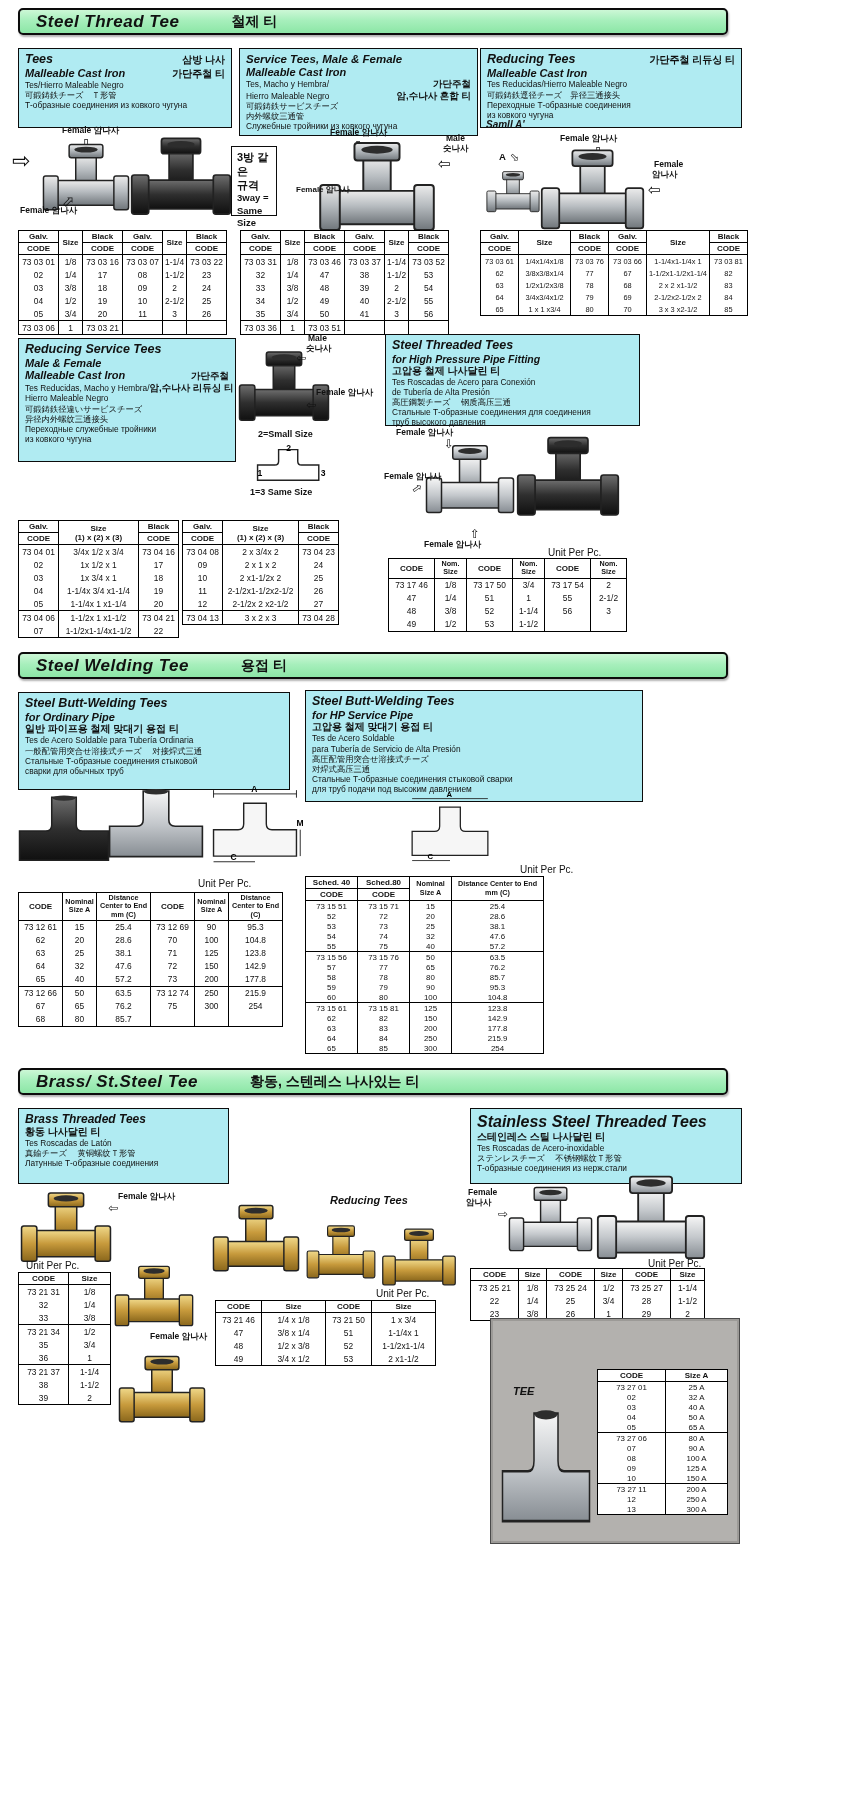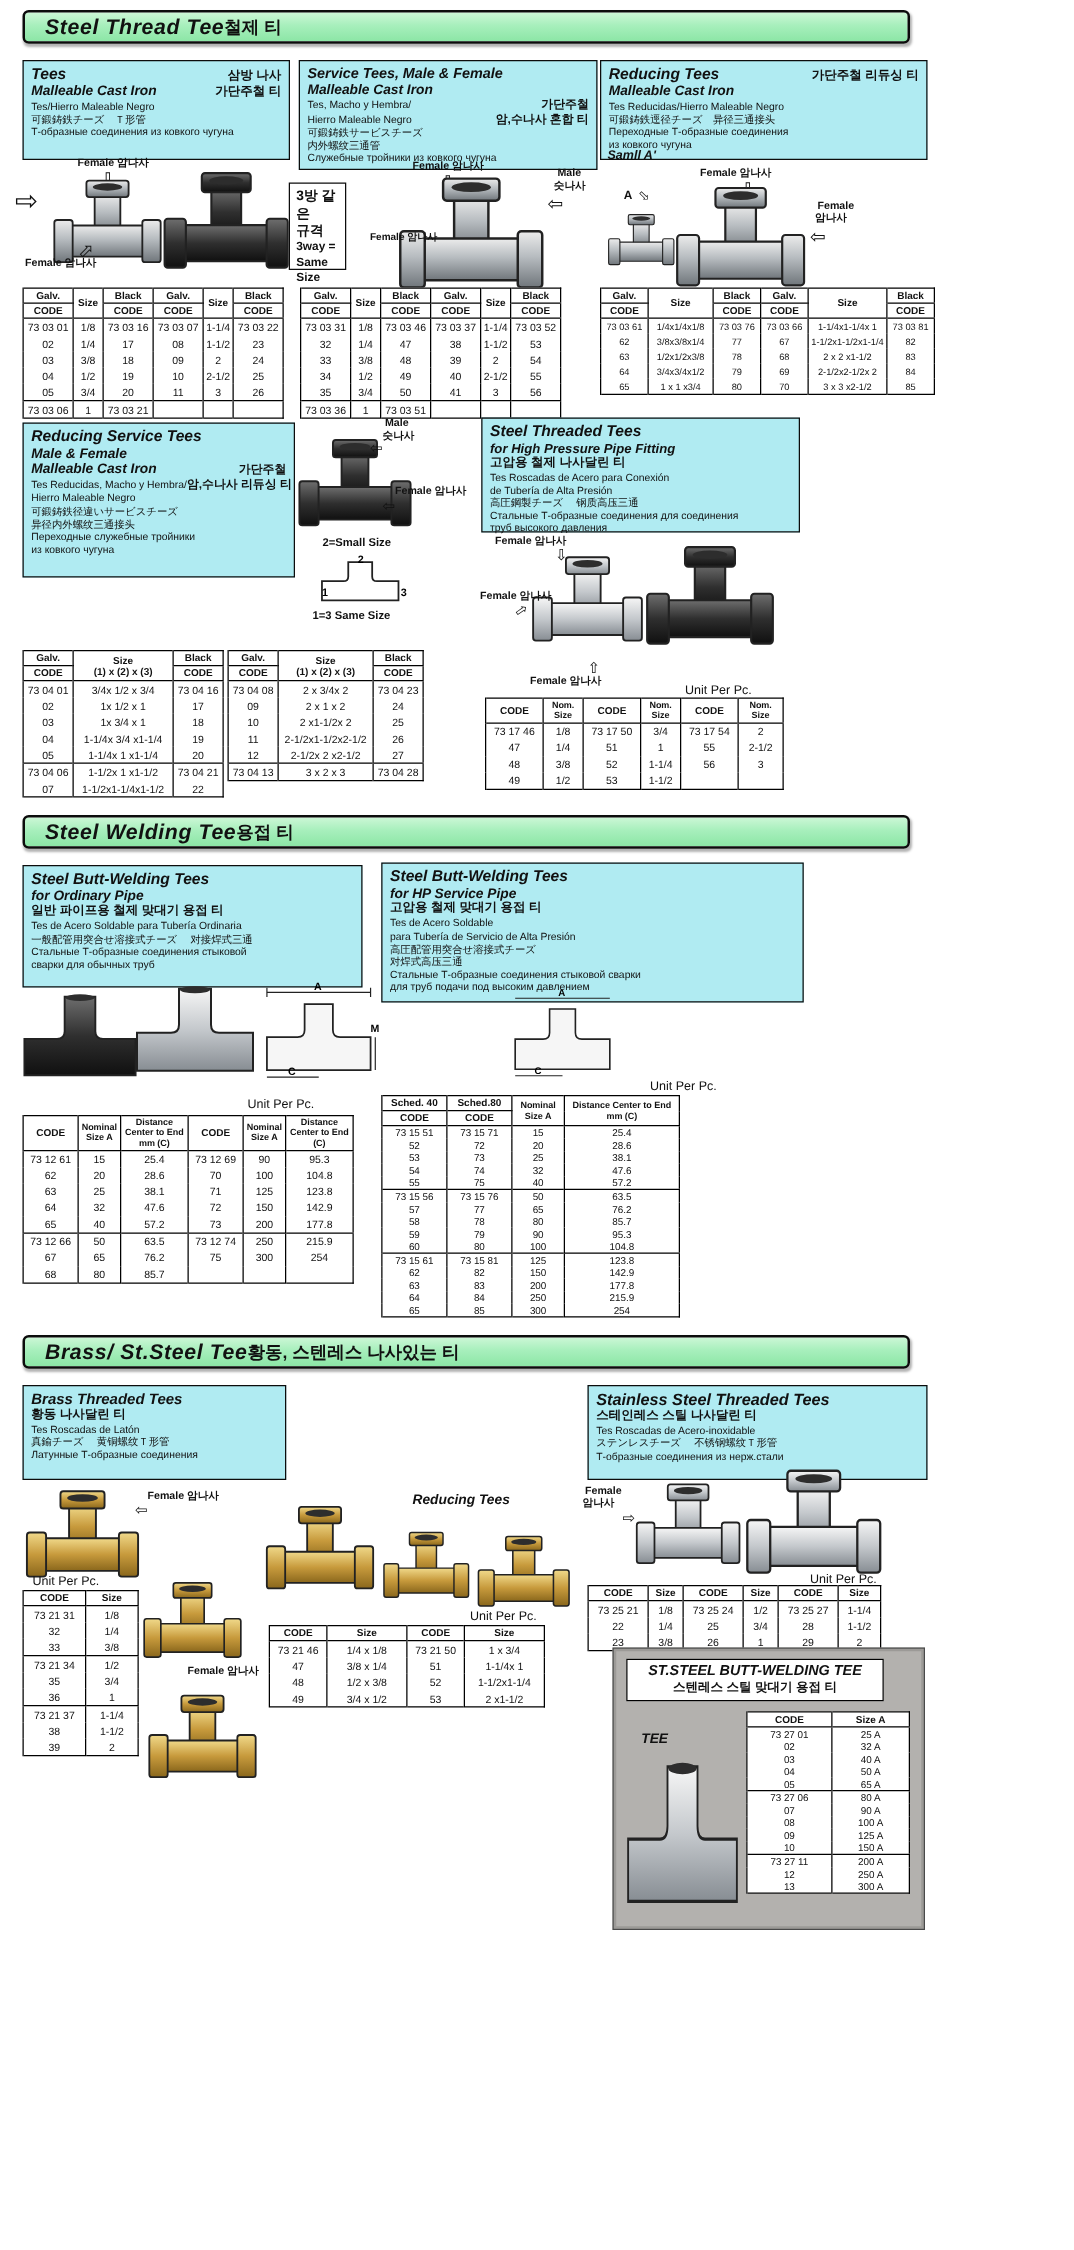--- a/index.html
+++ b/index.html
@@ -2,21 +2,21 @@
 <html><head>
 <meta charset="utf-8">
 <style>
   *{margin:0;padding:0;box-sizing:border-box}
   body{font-family:"Liberation Sans","DejaVu Sans",sans-serif;background:#fff;color:#111}
   .page{position:relative;width:859px;height:1800px;background:#fff;overflow:hidden}
   .banner{position:absolute;left:18px;width:710px;height:27px;border:2px solid #0c0c0c;border-radius:5px;
           background:linear-gradient(180deg,#ccf7d6 0%,#a7efbc 45%,#8ce6a6 100%);
           display:flex;align-items:center;padding:0 16px;box-shadow:1px 2px 2px rgba(0,0,0,.3)}
   .banner .en{font-weight:700;font-style:italic;font-size:17px;letter-spacing:.5px;white-space:nowrap}
-  .banner .ko{font-weight:700;font-size:14px;white-space:nowrap}
+  .banner .ko{font-weight:700;font-size:14px;margin-left:52px;white-space:nowrap}
   .infobox{position:absolute;background:#b0ebf2;border:1px solid #0c0c0c;padding:4px 6px;line-height:1.2}
   .infobox .t1{font-weight:700;font-style:italic;font-size:12.5px;line-height:1.1;white-space:nowrap}
   .infobox .t2{font-weight:700;font-style:italic;font-size:11px;line-height:1.15;white-space:nowrap}
   .infobox .ko{font-weight:700;font-size:10px;white-space:nowrap}
   .infobox .sm{font-size:8.3px;line-height:1.22;white-space:nowrap}
   .ib-row{display:flex;justify-content:space-between;align-items:baseline}
   table.cat{position:absolute;border-collapse:collapse;border:1.5px solid #000;background:#fff;table-layout:fixed}
   .cat th{font-size:8px;font-weight:700;padding:1px 2px;text-align:center;vertical-align:middle;border-left:1px solid #000;white-space:nowrap}
   .cat td{font-size:8.4px;padding:1.5px 2px;text-align:center;border-left:1px solid #000;white-space:nowrap;overflow:hidden}
   .cat thead{border-bottom:1px solid #000}
@@ -841,21 +841,21 @@
   <div class="infobox" style="left:18px;top:1108px;width:211px;height:76px">
     <div class="t1" style="font-size:12px">Brass Threaded Tees</div>
     <div class="ko">황동 나사달린 티</div>
     <div class="sm">Tes Roscadas de Latón</div>
     <div class="sm">真鍮チーズ　 黄铜螺纹Ｔ形管</div>
     <div class="sm">Латунные Т-образные соединения</div>
   </div>
 
 
   <div class="infobox" style="left:470px;top:1108px;width:272px;height:76px">
-    <div class="t1" style="font-size:13px">Stainless Steel Threaded  Tees</div>
+    <div class="t1" style="font-size:16px">Stainless Steel Threaded  Tees</div>
     <div class="ko">스테인레스 스틸 나사달린 티</div>
     <div class="sm">Tes Roscadas de Acero-inoxidable</div>
     <div class="sm">ステンレスチーズ　 不锈钢螺纹Ｔ形管</div>
     <div class="sm">Т-образные соединения из нерж.стали</div>
   </div>
 
   <svg class="tee" style="left:20px;top:1188px;width:92px;height:76px" viewBox="0 0 120 96">
       <use href="#teeTh" fill="url(#gBrass)"></use>
     </svg>
   <span class="lbl" style="left:118px;top:1192px">Female 암나사</span>
@@ -1013,24 +1013,20 @@
           <td>3/8</td>
           <td>26</td>
           <td>1</td>
           <td>29</td>
           <td>2</td>
         </tr>
       </tbody>
   </table>
 
   <div class="graybox" style="left:490px;top:1318px;width:250px;height:226px">
-    <div class="title" style="left:10px;top:8px;width:206px">
-      <div class="t1">ST.STEEL BUTT-WELDING TEE</div>
-      <div class="t2">스텐레스 스틸 맞대기 용접 티</div>
-    </div>
     <span class="lbl bi" style="left:22px;top:66px;font-size:11px">TEE</span>
     <svg class="tee" style="left:10px;top:84px;width:90px;height:126px" viewBox="0 0 120 96" preserveAspectRatio="none">
         <use href="#teeBw" fill="url(#gSteel)"></use>
       </svg>
     <table class="cat tight" style="left:106px;top:50px">
       <thead>
         <tr>
           <th style="width:68px">CODE</th>
           <th style="width:62px">Size A</th>
         </tr>

